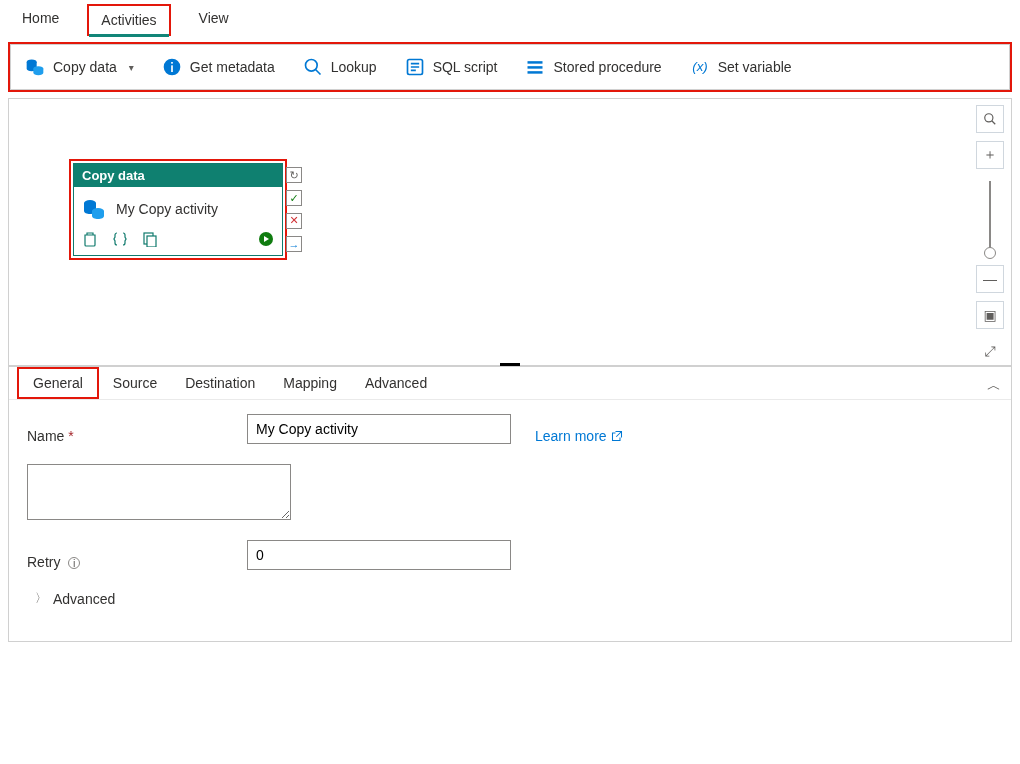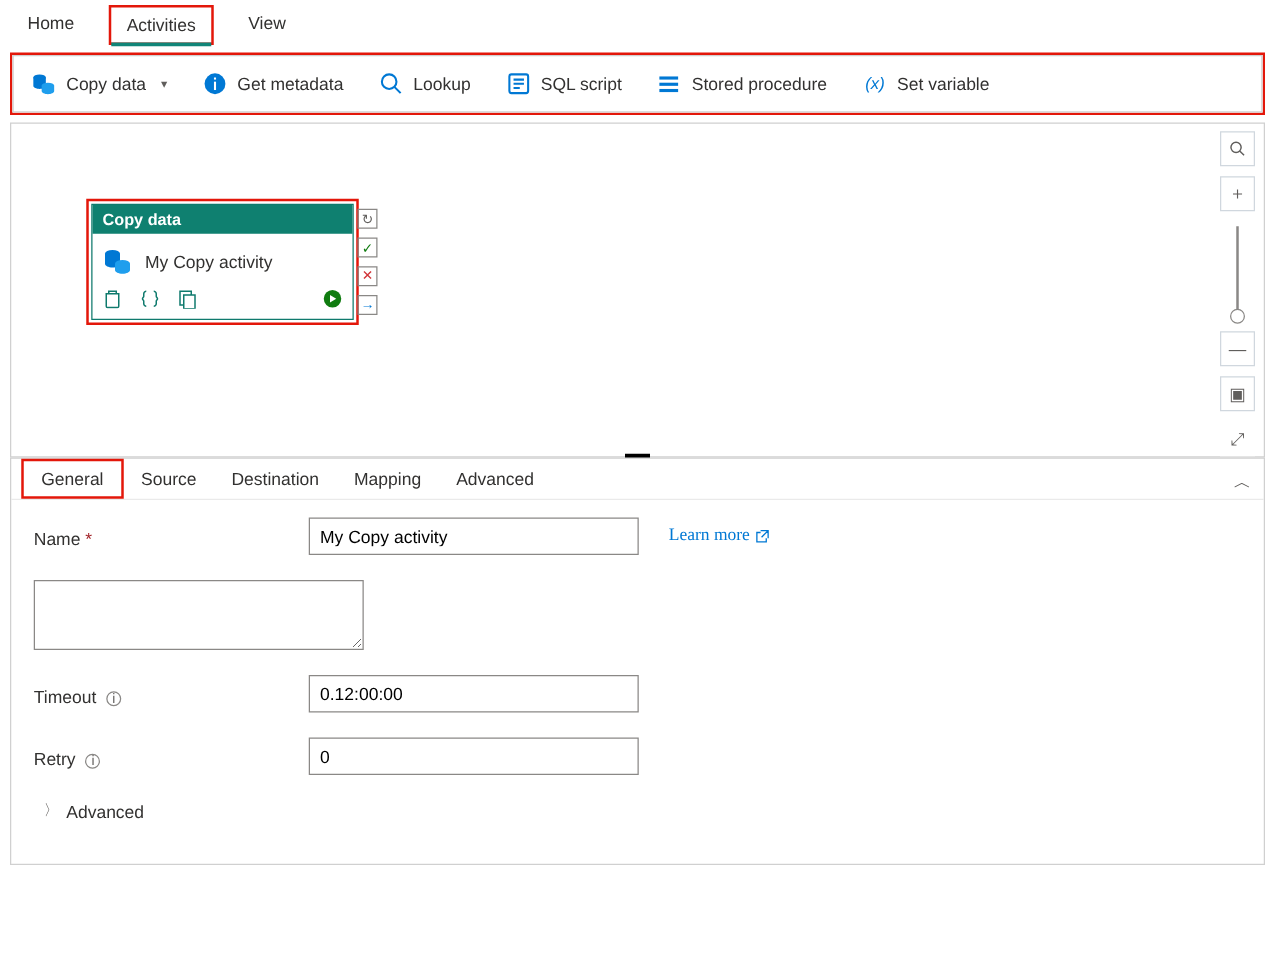--- a/index.html
+++ b/index.html
@@ -41,27 +41,27 @@
 
   
   .props { border:1px solid #d0d0d0; border-top:1px solid #d0d0d0; margin:0 8px 8px 8px; padding-bottom:20px; }
   .props-tabs { display:flex; align-items:center; border-bottom:1px solid #eaeaea; padding:0 8px; position:relative;}
   .props-tab { padding:6px 14px; cursor:pointer; }
   .props-tab.active { border-bottom:3px solid #118578; }
   .props-tab.highlight { border:2px solid #e3170a; }
   .collapse-chev { position:absolute; right:10px; top:10px; cursor:pointer; color:#605e5c; }
 
   .form { padding: 14px 18px; }
-  .form-row { display:flex; align-items:center; margin-bottom:20px; }
+  .form-row { display:flex; align-items:flex-end; margin-bottom:20px; }
   .form-label { width:220px; padding-top:4px; }
   .req { color:#a4262c; }
   .info-icon { font-size:11px; border:1px solid #8a8886; border-radius:50%; width:12px; height:12px; display:inline-flex; align-items:center; justify-content:center; margin-left:4px; color:#605e5c; }
   .text-input { width:264px; height:30px; border:1px solid #8a8886; padding:0 8px; font-family:inherit; font-size:14px;}
   .textarea { width:264px; height:56px; border:1px solid #8a8886; padding:6px 8px; font-family:inherit; font-size:14px; resize:both;}
-  .learn-more { margin-left:24px; color:#0078d4; cursor:pointer; display:flex; align-items:center; gap:4px;font-family:Liberation Serif, serif;}
+  .learn-more { margin-left:24px; color:#0078d4; cursor:pointer; display:flex; align-items:center; gap:4px;}
   .adv-row { display:flex; align-items:center; gap:6px; padding-left:8px; cursor:pointer;}
 </style>
 </head>
 <body>
 
 <div class="top-tabs">
   <div class="top-tab">Home</div>
   <div class="top-tab active highlight">Activities</div>
   <div class="top-tab">View</div>
 </div>
@@ -200,24 +200,20 @@
         <span>Learn more</span>
         <svg width="12" height="12" viewBox="0 0 16 16">
             <path d="M6 2h8v8M14 2L7 9M12 10v4H2V4h4" fill="none" stroke="#0078d4" stroke-width="1.4"></path>
           </svg>
       </div>
     </div>
     <div class="form-row">
       <textarea class="textarea" style=""></textarea>
     </div>
     <div class="form-row">
-      <div class="form-label"><span>Timeout</span> <span class="info-icon">i</span></div>
-      <input class="text-input" value="0.12:00:00" style="">
-    </div>
-    <div class="form-row">
       <div class="form-label"><span>Retry</span> <span class="info-icon">i</span></div>
       <input class="text-input" value="0" style="">
     </div>
     <div class="adv-row">
       <span class="chev">〉</span>
       <span>Advanced</span>
     </div>
   </div>
 </div>
 

